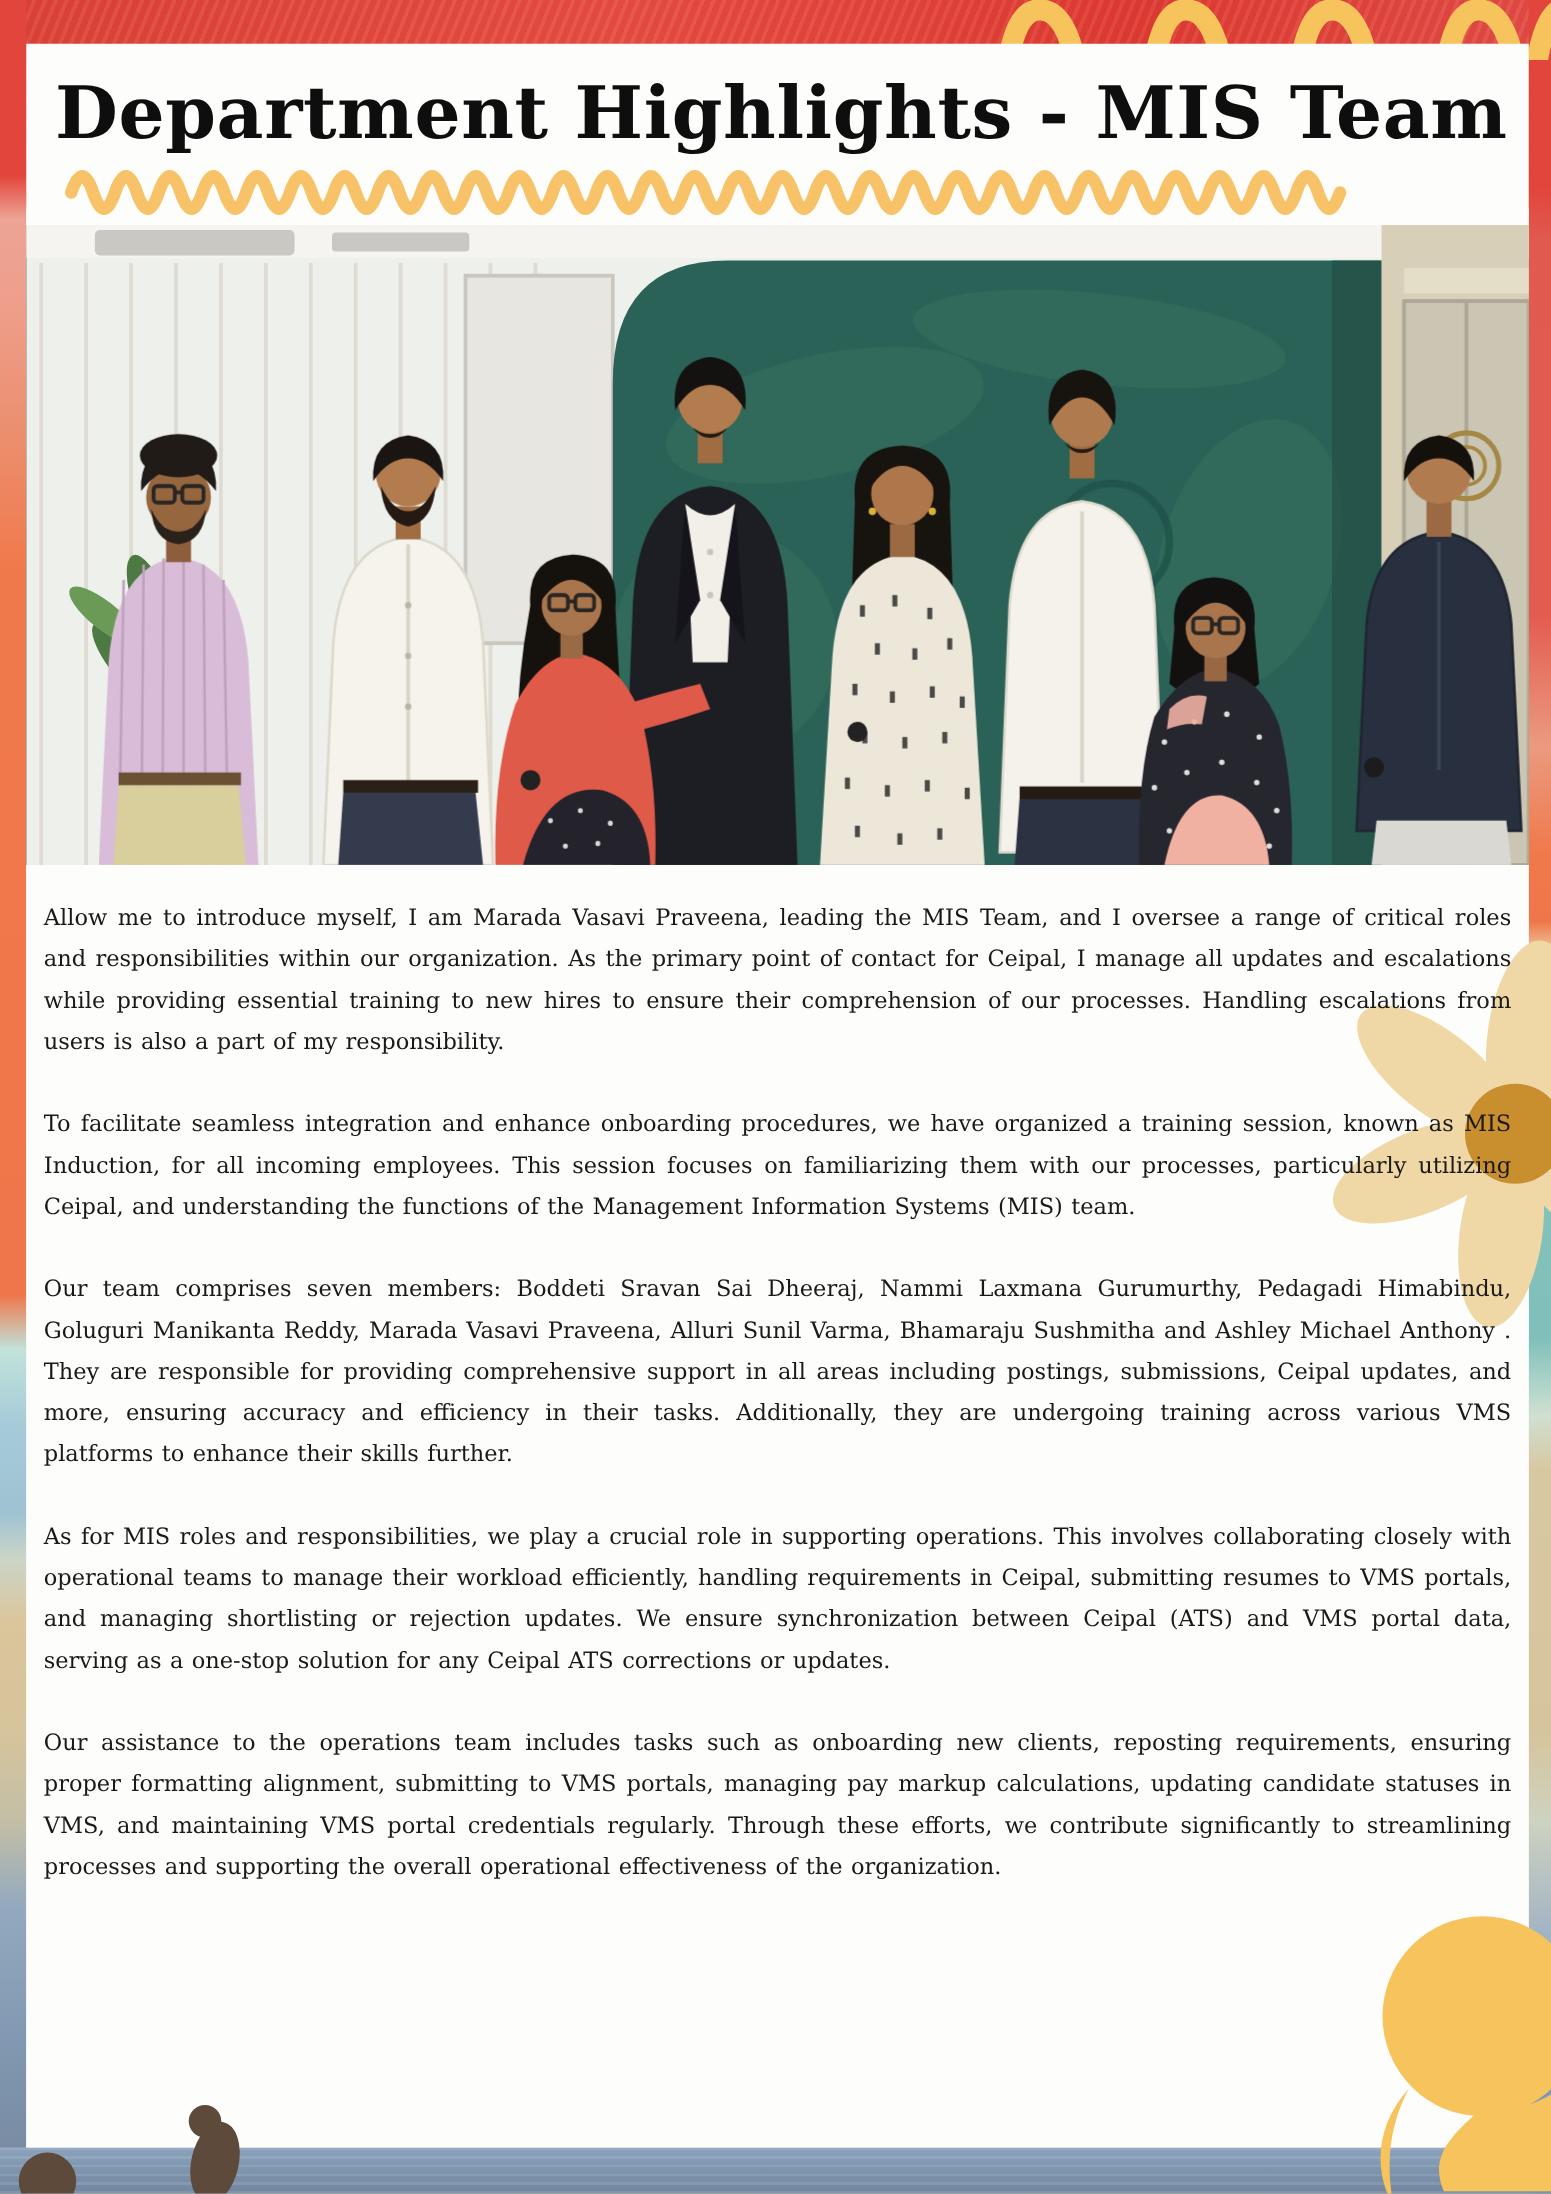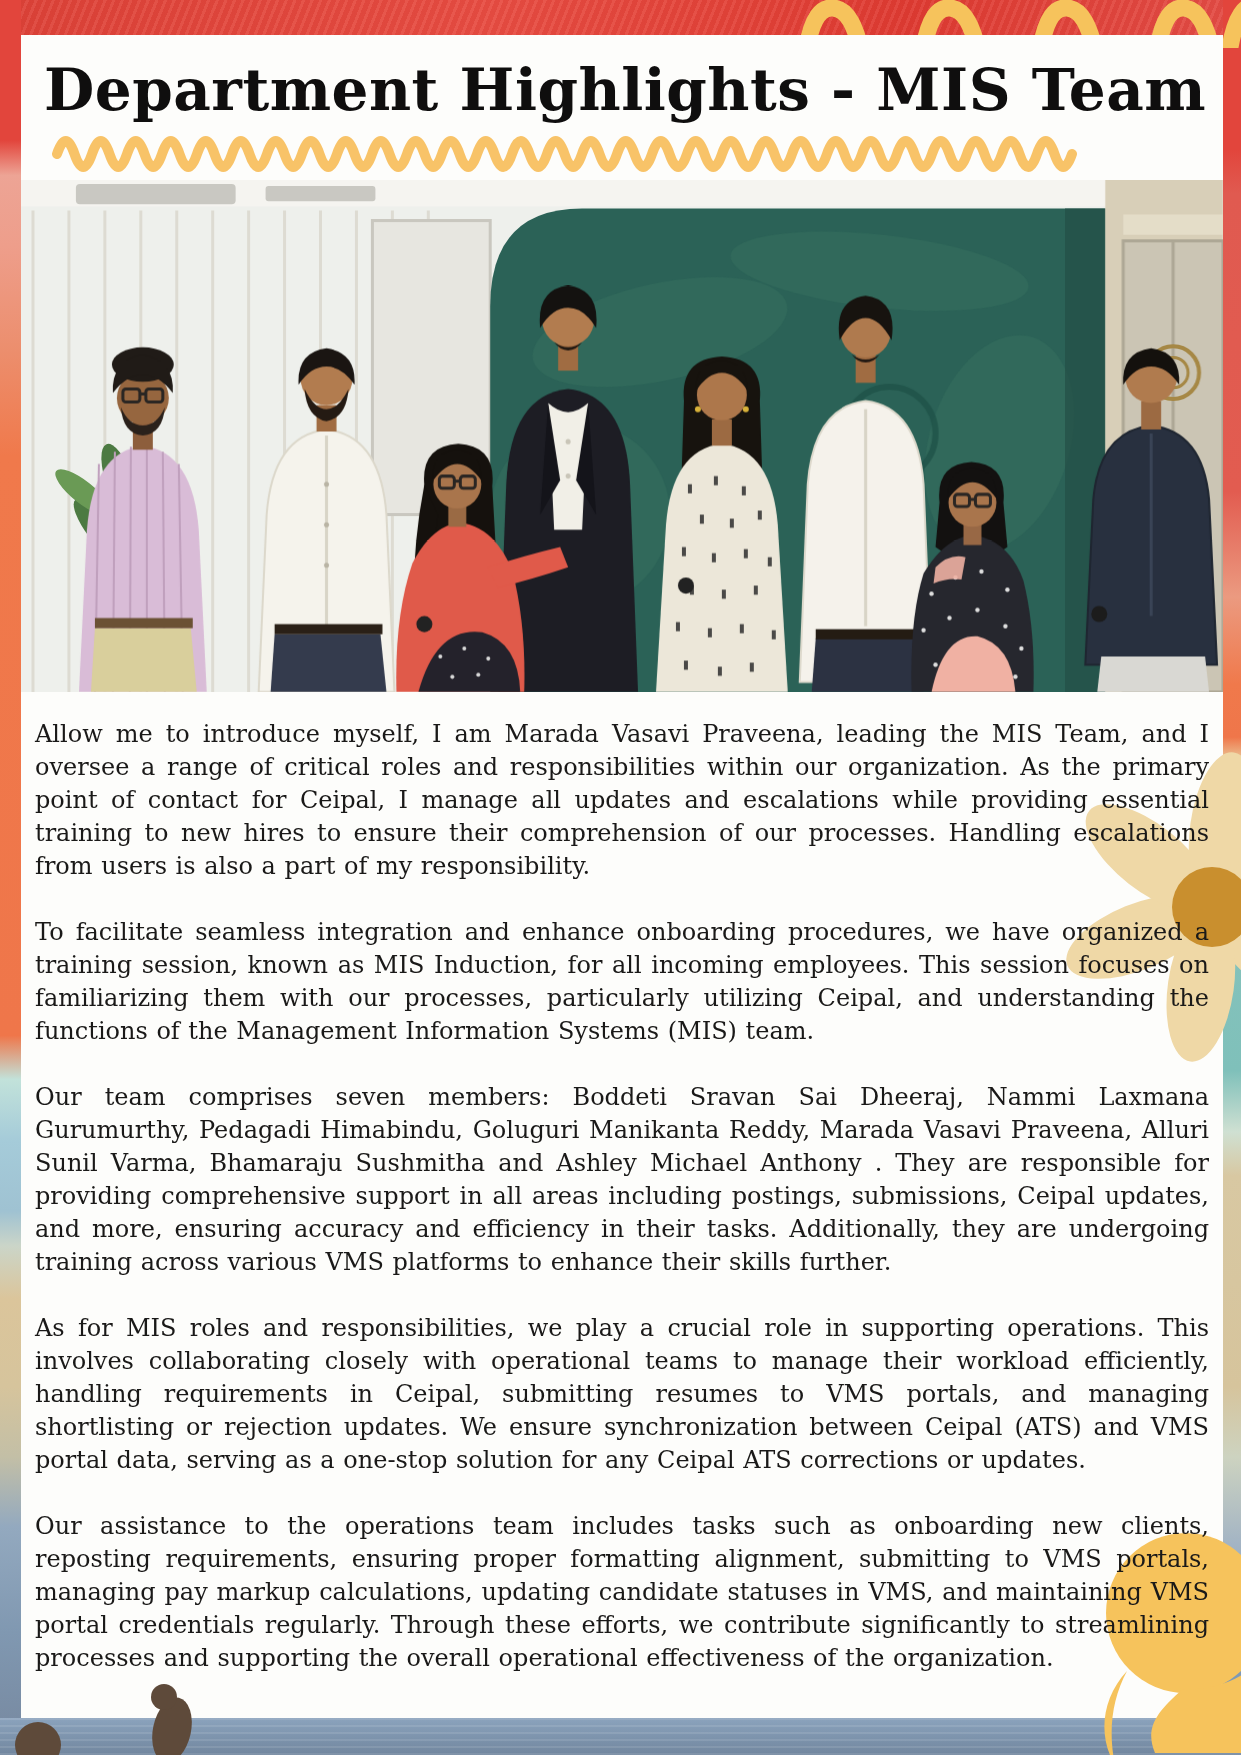--- a/index.html
+++ b/index.html
@@ -49,21 +49,21 @@
   h1 {
     margin:22px 0 0 9px; color:#0f0e0e;
     font-family:"DejaVu Serif", serif; font-weight:700;
     font-size:58px; line-height:1.15; letter-spacing:.5px; white-space:nowrap;
   }
   .zigzag { display:block; margin:6px 0 0 22px; width:1016px; height:34px; overflow:visible; }
   .zigzag path { fill:none; stroke:var(--zigzag-yellow,#f8c368); stroke-width:10; stroke-linecap:round; }
   .photo { margin:16px -14px 0; height:512px; background:#24584e; }
   .photo svg { display:block; width:100%; height:100%; }
   p {
-    margin:33px 0 0; font-size:24px; line-height:33px; text-align:justify;
+    margin:33px 0 0; font-size:18px; line-height:33px; text-align:justify;
     color:var(--text-black,#1a1918); word-spacing:1px;
   }
   p.first { margin-top:26px; }
   
   .flower { position:absolute; left:1056px; top:712px; width:170px; height:320px; overflow:visible; z-index:1; }
   .flower .petal { fill:var(--flower-petal,#efd8a6); }
   .flower .heart { fill:var(--flower-center,#c98f2e); }
   .blob-br { position:absolute; left:1064px; top:1492px; width:177px; height:226px; overflow:visible; z-index:1; }
   .blob-br .gold { fill:var(--accent-yellow,#f6c156); }
   .drops { position:absolute; left:0; top:1630px; width:230px; height:125px; z-index:3; }

